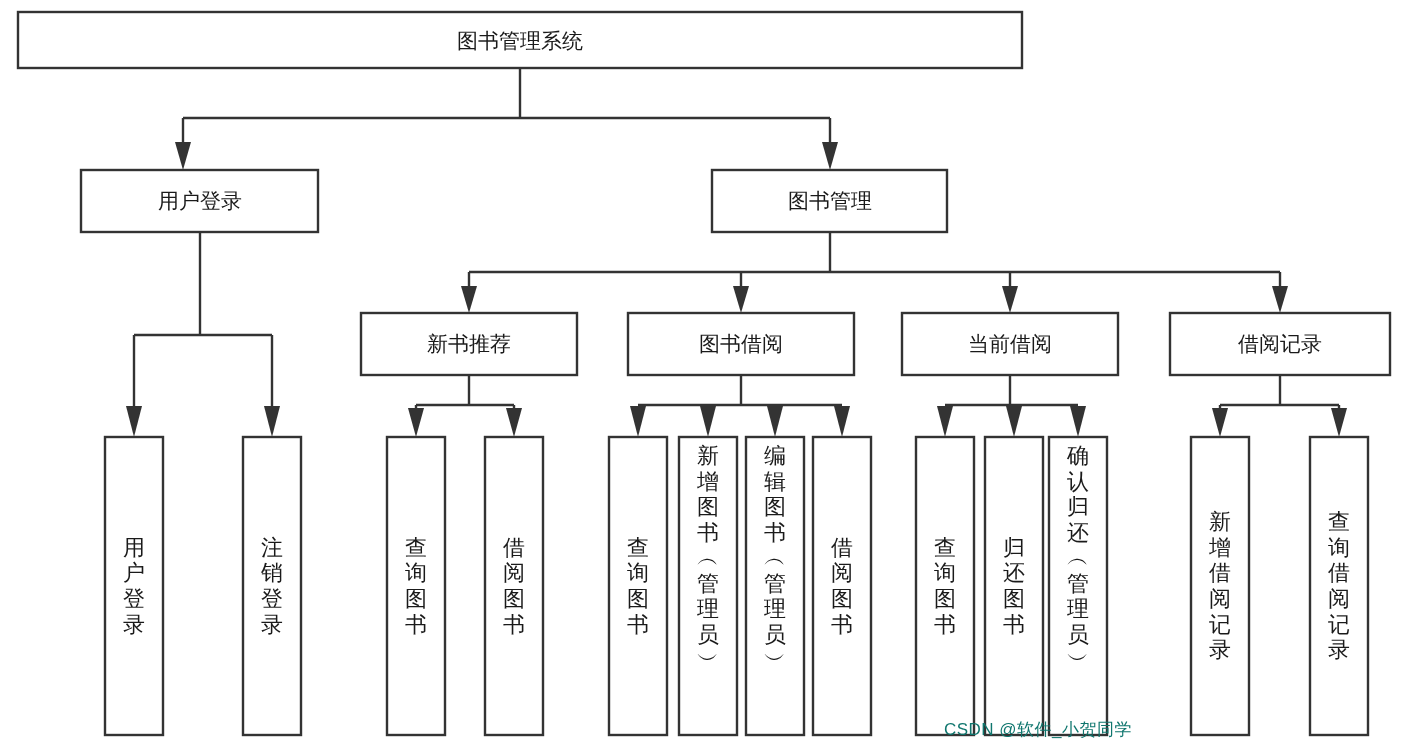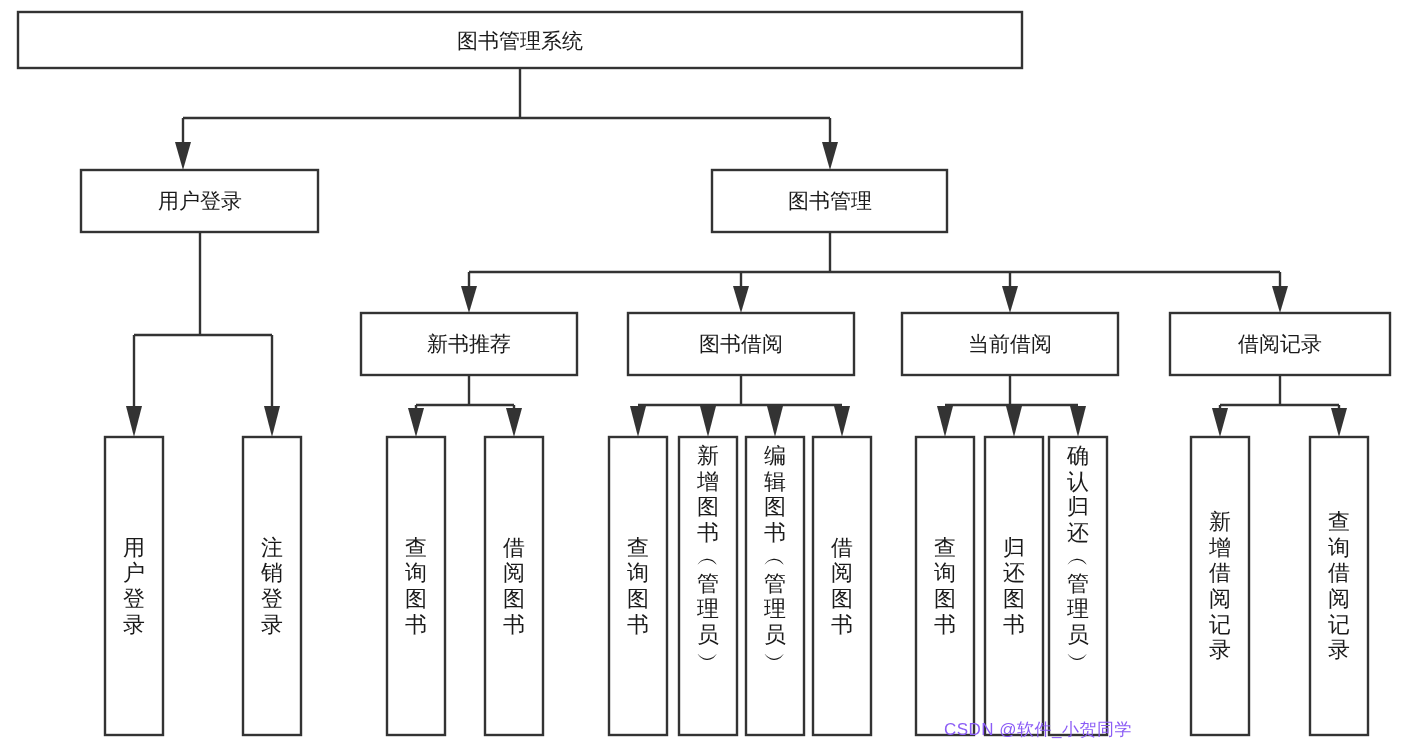--- a/index.html
+++ b/index.html
@@ -66,21 +66,21 @@
     line-height: 1.16;
     color: #1a1a1a;
     text-align: center;
   }
   .watermark {
     position: absolute;
     right: 8px;
     bottom: 6px;
     font-family: "Liberation Sans", "DejaVu Sans", sans-serif;
     font-size: 17px;
-    color: #8b5cf6;
+    color: #0f766e;
     letter-spacing: 0.5px;
     white-space: nowrap;
   }
 </style>
 </head>
 <body>
 
 <div id="diagram-root">
 
   <svg class="diagram-canvas" viewBox="0 0 1405 747">

